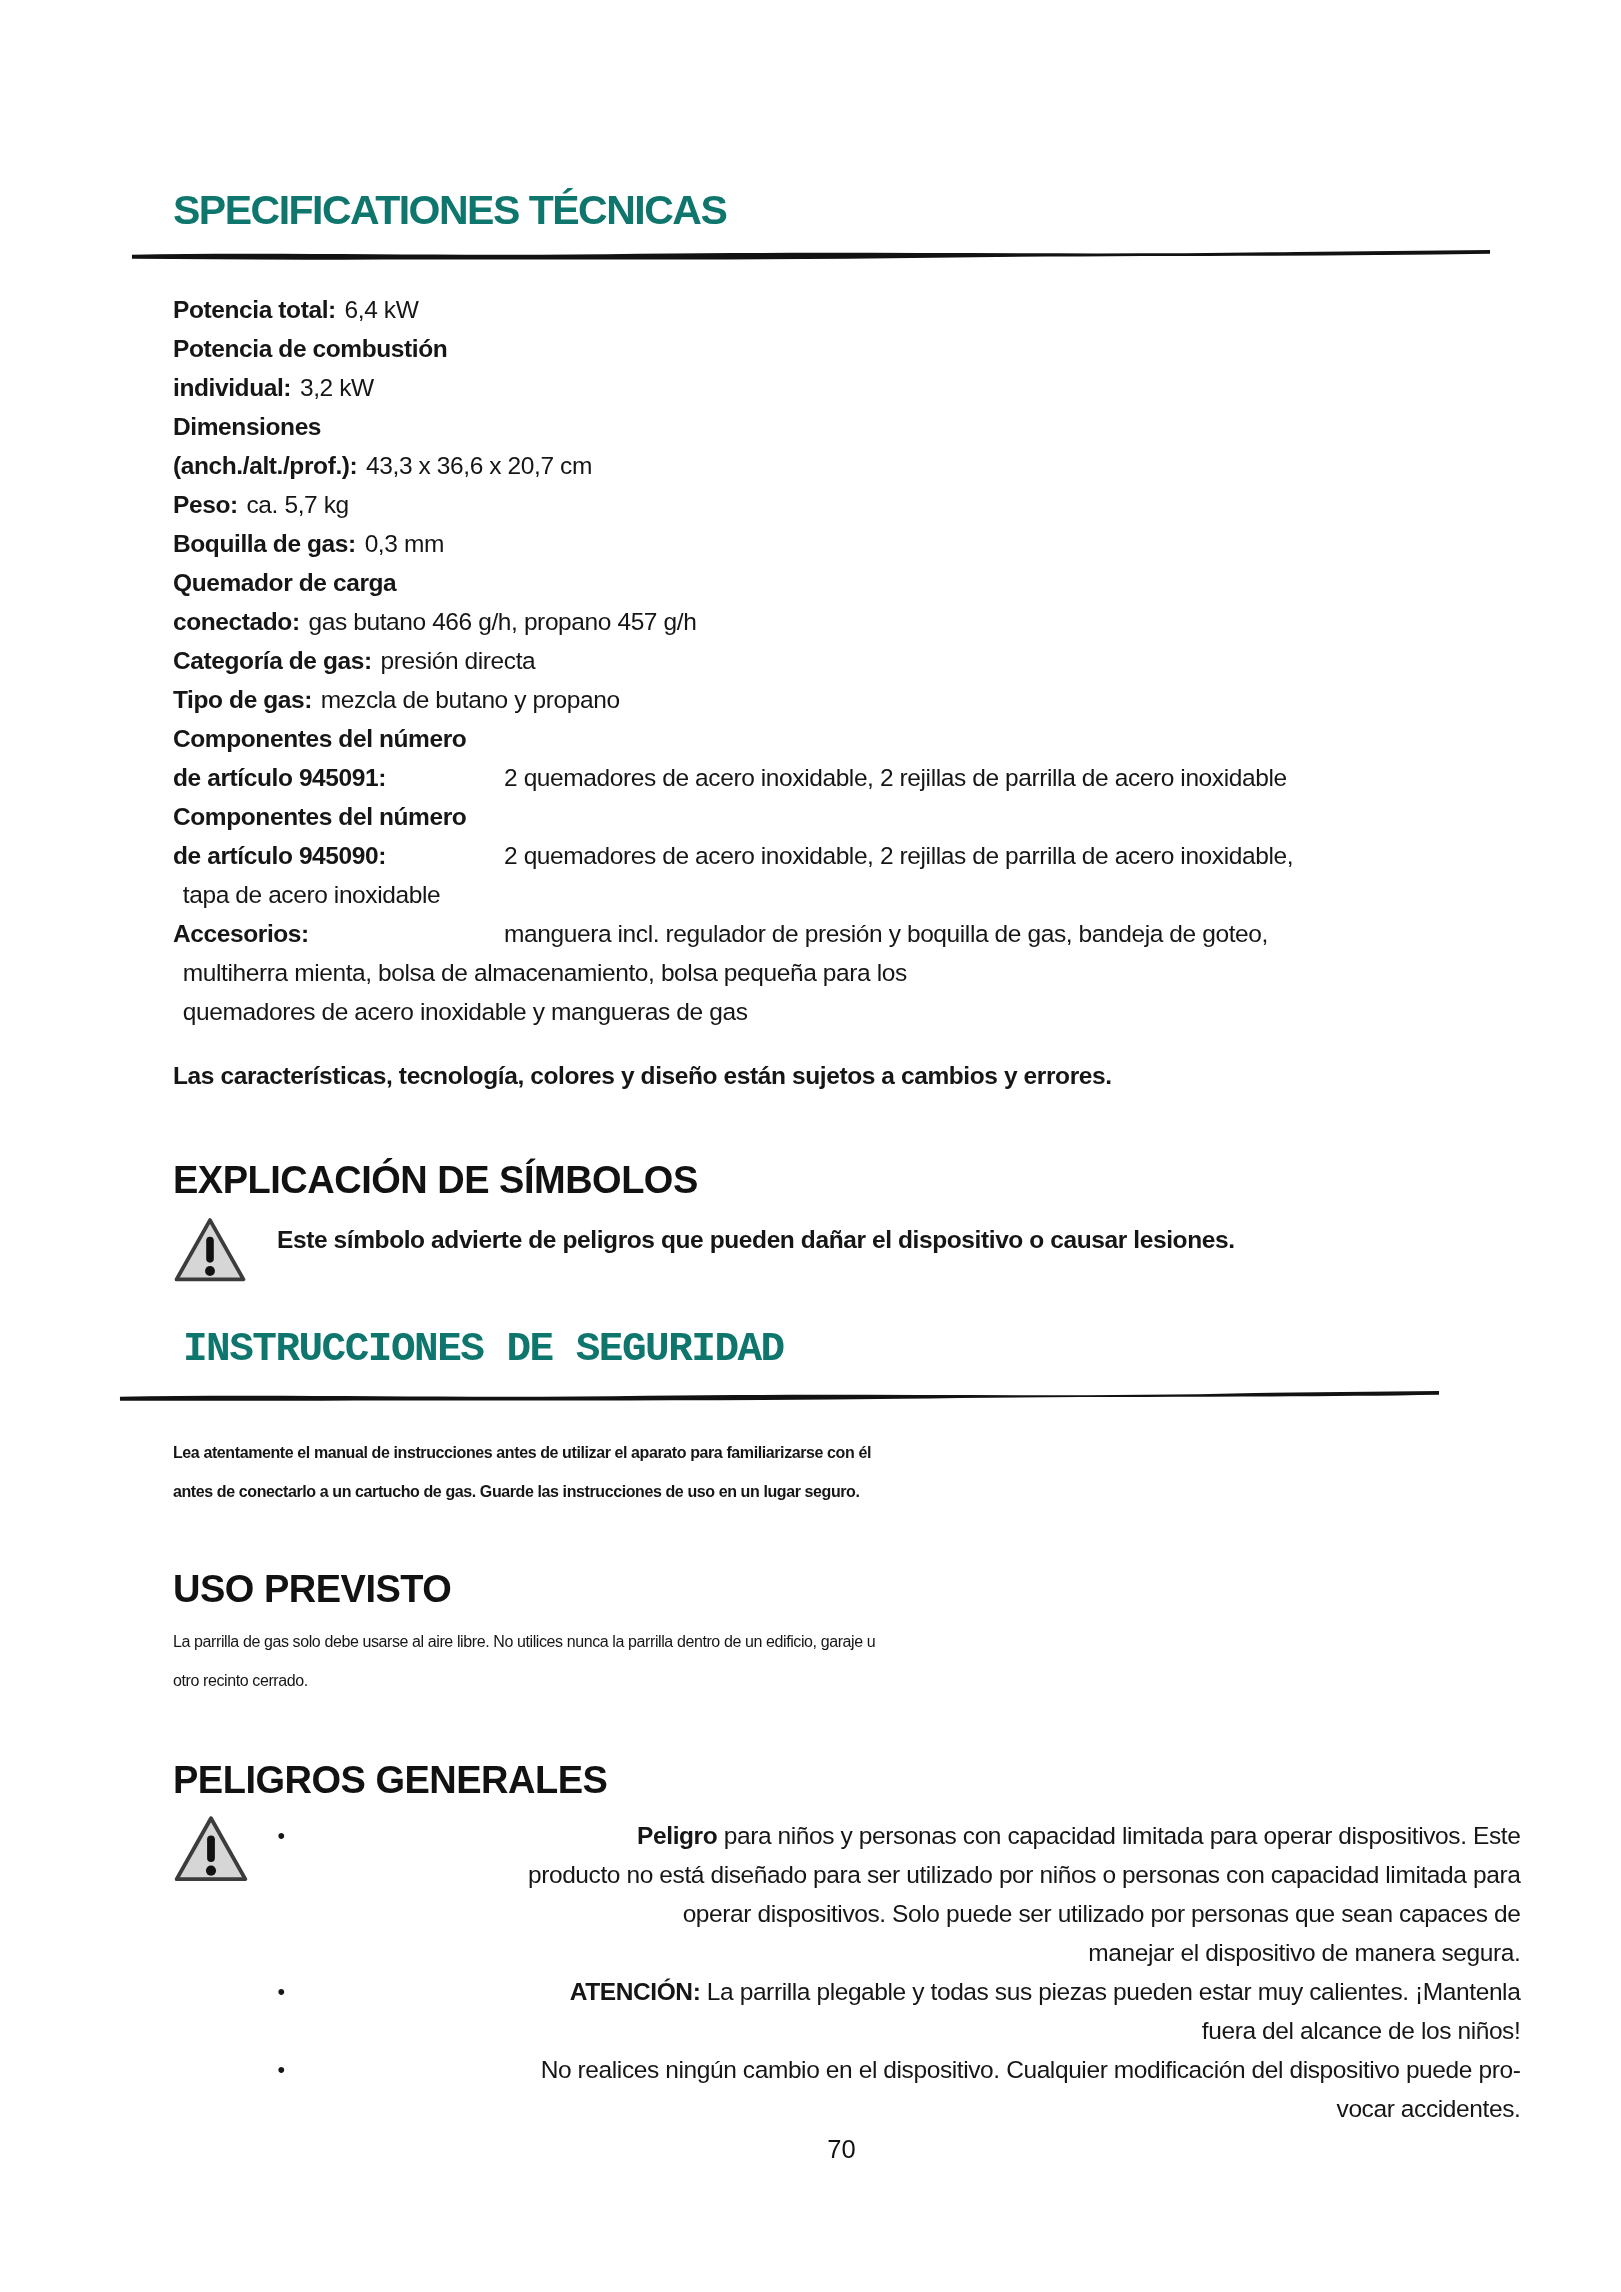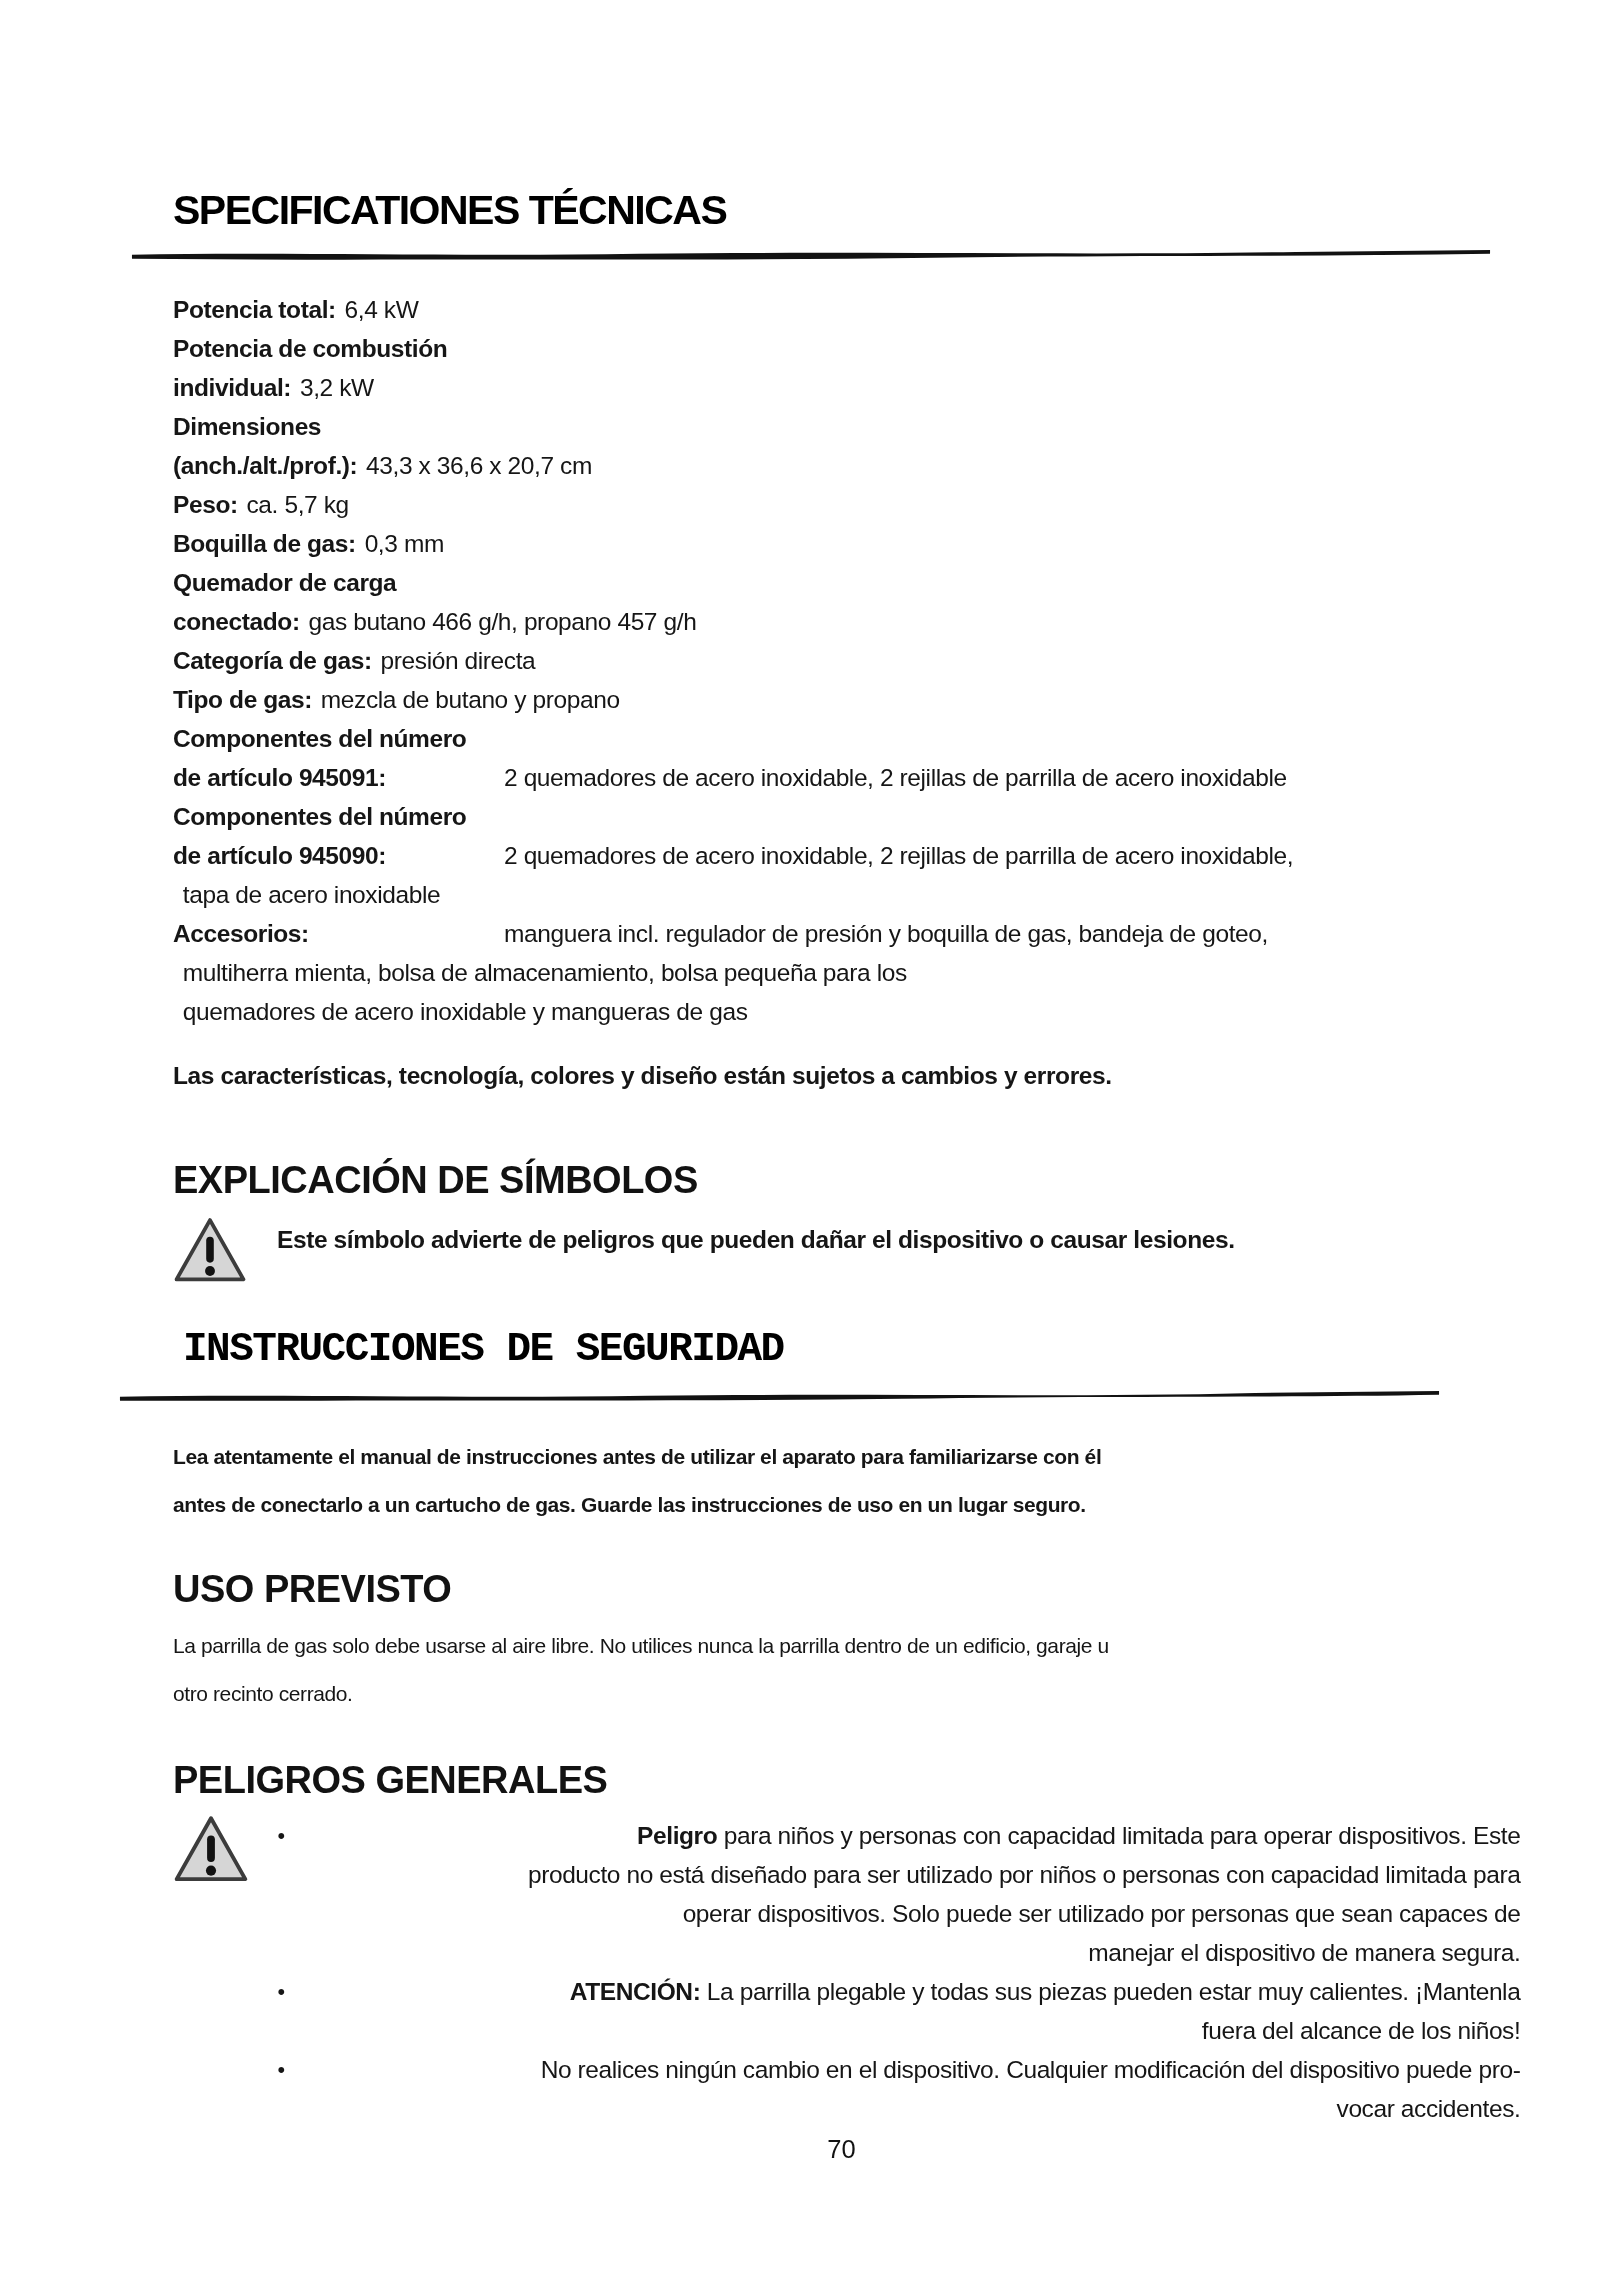--- a/index.html
+++ b/index.html
@@ -7,21 +7,21 @@
     width: 1621px; height: 2293px;
     background: #ffffff;
     color: #161616;
     font-family: "Liberation Sans", sans-serif;
     position: relative;
     overflow: hidden;
   }
   .abs { position: absolute; }
   .h1 {
     font-size: 41px; font-weight: 700; letter-spacing: -1.5px;
-    line-height: 1.1; white-space: nowrap; color: #000000;
+    line-height: 1.1; white-space: nowrap; color: #0f766e;
   }
   .h2 {
     font-size: 38px; font-weight: 700; letter-spacing: -0.5px;
     line-height: 1.1; white-space: nowrap; color: #121212;
   }
   .b { font-weight: 700; }
   .pre { white-space: pre-line; }
 
   
   .rule svg { display: block; }
@@ -37,21 +37,21 @@
 
   .note { font-size: 24.5px; font-weight: 700; letter-spacing: -0.4px; white-space: nowrap; }
 
   .sym-row { display: flex; align-items: flex-start; }
   .sym-row .sym-text {
     margin-left: 29px; padding-top: 7.8px;
     font-size: 24.5px; font-weight: 700; letter-spacing: -0.4px;
     width: 1215px; line-height: 33px;
   }
 
-  .para { font-size: 21px; letter-spacing: -0.4px; line-height: 48px; width: 1333px; }
+  .para { font-size: 16px; letter-spacing: -0.4px; line-height: 39px; width: 1333px; }
   .para.bold { font-weight: 700; }
 
   .danger-row { display: flex; align-items: flex-start; }
   .bullets { margin-left: 27.4px; padding-top: 2.9px; }
   .bullet { display: flex; line-height: 39px; font-size: 24.5px; letter-spacing: -0.4px; }
   .bullet .dot { width: 28px; flex: 0 0 28px; font-size: 21.6px; }
   .bullet .btext { width: 1215px; text-align: right; }
 
   .pagenum { left: 0; width: 1621px; text-align: center; font-size: 25.5px; color: #121212; padding-left: 31px; }
 

